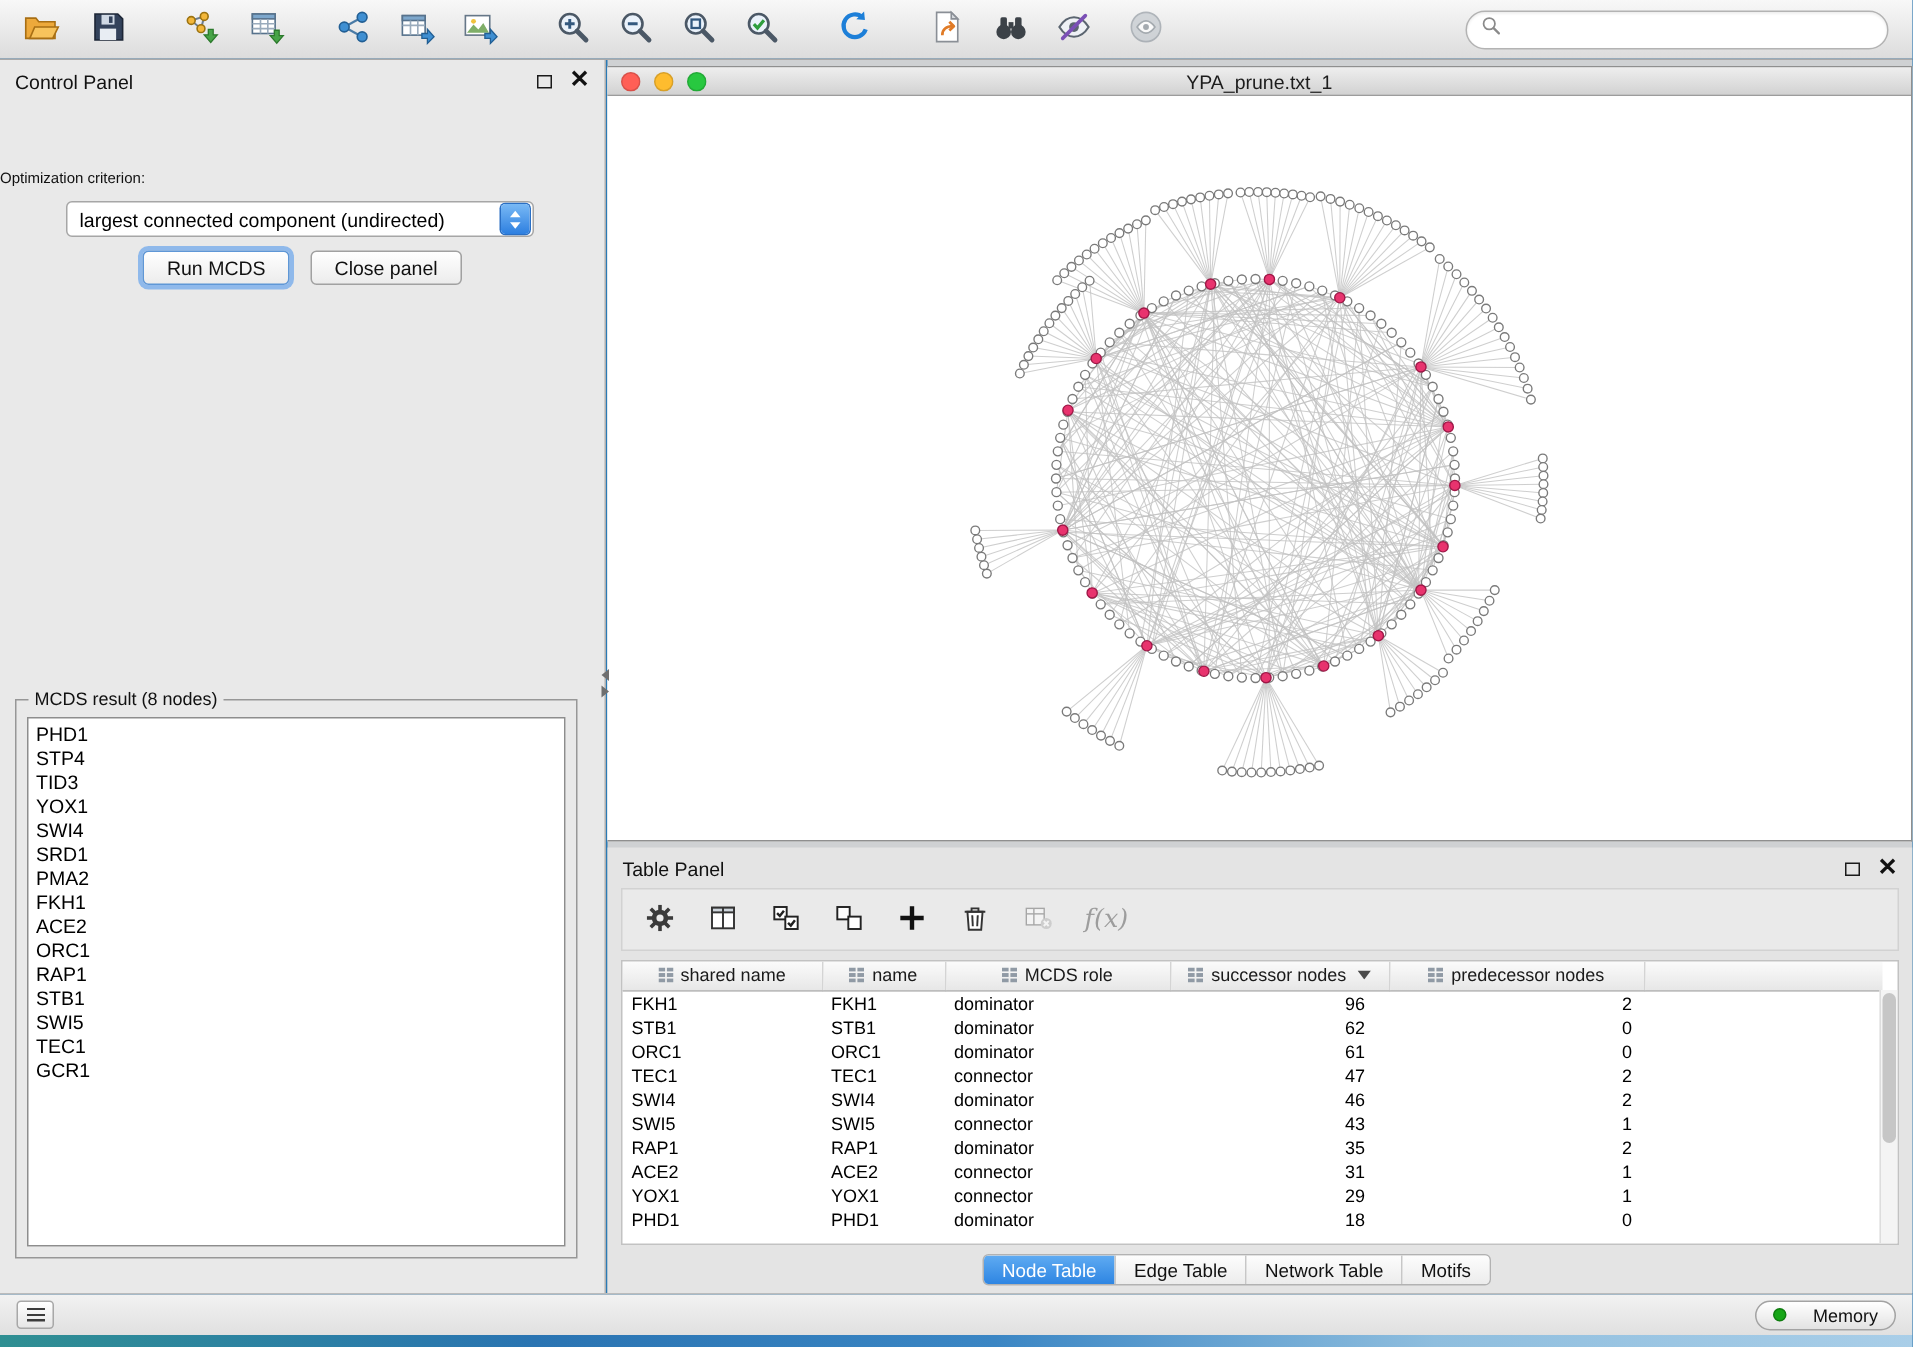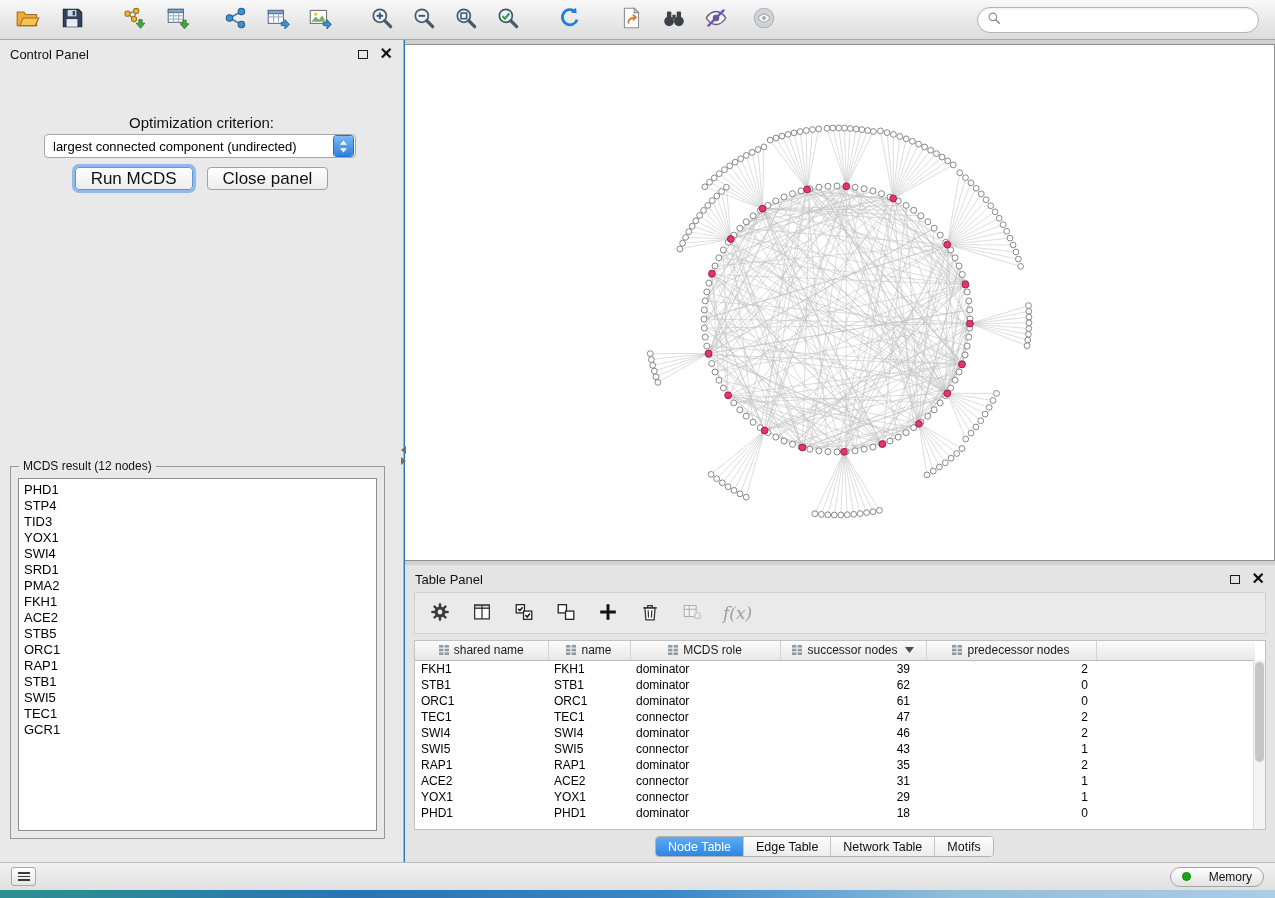--- a/index.html
+++ b/index.html
@@ -17,26 +17,26 @@
   .control-panel{position:absolute;left:0;top:40px;width:404px;height:822px;background:#e9e9e9;border-right:1px solid #b0b0b0;}
   .panel-head{position:absolute;left:0;top:2px;right:0;height:24px;display:flex;align-items:center;padding:0 10px;font-size:13px;color:#111;}
   .winbtns{margin-left:auto;display:flex;gap:12px;align-items:center;}
   .float-icon{width:10px;height:9px;border:1.5px solid #1a1a1a;display:inline-block;background:transparent;}
   .close-icon{font-size:16px;font-weight:bold;color:#111;line-height:12px;}
   .cp-tabs{position:absolute;left:0;top:34px;width:100%;display:flex;justify-content:center;}
   .cp-tab{height:21px;padding:0 13px;font-size:13px;background:linear-gradient(#ffffff,#ececec);border:1px solid #a6a6a6;border-left:none;display:flex;align-items:center;color:#111;}
   .cp-tab:first-child{border-left:1px solid #a6a6a6;border-radius:4px 0 0 4px;}
   .cp-tab:last-child{border-radius:0 4px 4px 0;}
   .cp-tab.active{background:linear-gradient(#5fabf2,#2e85e2);color:#fff;border-color:#2a76c6;}
-  .opt-label{position:absolute;left:0;top:74px;width:100%;text-align:center;font-size:15px;color:#111;}
+  .opt-label{position:absolute;left:0;top:74px;width:100%;font-size:10px;color:#111;}
   .combo{position:absolute;left:44px;top:94px;width:312px;height:24px;background:#fff;border:1px solid #a6a6a6;border-radius:4px;font-size:13px;display:flex;align-items:center;overflow:hidden;}
   .combo-text{flex:1;padding:0 8px;white-space:nowrap;color:#000;}
   .combo-btn{width:19px;height:20px;margin-right:2px;border-radius:3px;background:linear-gradient(#79b9f5,#2d7fe0);display:flex;align-items:center;justify-content:center;box-shadow:0 0 0 1px #2a6fc4;}
   .btn-row{position:absolute;left:0;top:127px;width:100%;display:flex;justify-content:center;gap:14px;}
-  .pushbtn{height:23px;padding:0 15px;font-size:17px;background:linear-gradient(#ffffff,#ececec);border:1px solid #a1a1a1;border-radius:4px;color:#111;}
+  .pushbtn{height:23px;padding:0 15px;font-size:13px;background:linear-gradient(#ffffff,#ececec);border:1px solid #a1a1a1;border-radius:4px;color:#111;}
   .pushbtn.focused{box-shadow:0 0 0 3px rgba(96,160,236,.65);border-color:#5f97d6;}
   .groupbox{position:absolute;left:10px;top:426px;width:375px;height:373px;border:1px solid #979797;}
   .groupbox-title{position:absolute;top:-8px;left:8px;background:#e9e9e9;padding:0 4px;font-size:12px;color:#111;}
   .result-list{position:absolute;left:7px;top:11px;right:7px;bottom:7px;background:#fff;border:1px solid #8d8d8d;overflow:hidden;padding:3px 0;}
   .result-item{font-size:13px;line-height:16px;padding-left:5px;color:#000;}
   .split-handles{position:absolute;right:-3px;top:406px;display:flex;flex-direction:column;gap:3px;z-index:5;}
   .tri-left{width:0;height:0;border-top:4px solid transparent;border-bottom:4px solid transparent;border-right:5px solid #6f6f6f;}
   .tri-right{width:0;height:0;border-top:4px solid transparent;border-bottom:4px solid transparent;border-left:5px solid #6f6f6f;}
 
   
@@ -246,49 +246,56 @@
             <path d="M4.5 0.5L8 4.8H1z" fill="#fff"></path>
             <path d="M4.5 12.5L1 8.2h7z" fill="#fff"></path>
           </svg>
         </span>
     </div>
     <div class="btn-row">
       <button class="pushbtn focused">Run MCDS</button>
       <button class="pushbtn">Close panel</button>
     </div>
     <div class="groupbox">
-      <span class="groupbox-title">MCDS result (12 nodes)</span>
+      <span class="groupbox-title">MCDS result (8 nodes)</span>
       <div class="result-list">
           <div class="result-item">PHD1</div>
           <div class="result-item">STP4</div>
           <div class="result-item">TID3</div>
           <div class="result-item">YOX1</div>
           <div class="result-item">SWI4</div>
           <div class="result-item">SRD1</div>
           <div class="result-item">PMA2</div>
           <div class="result-item">FKH1</div>
           <div class="result-item">ACE2</div>
-          <div class="result-item">STB5</div>
           <div class="result-item">ORC1</div>
           <div class="result-item">RAP1</div>
           <div class="result-item">STB1</div>
           <div class="result-item">SWI5</div>
           <div class="result-item">TEC1</div>
           <div class="result-item">GCR1</div>
         </div>
     </div>
     <div class="split-handles">
       <span class="tri-left"></span>
       <span class="tri-right"></span>
     </div>
   </div>
 
   <div class="right-area">
 
     <div class="net-window">
+      <div class="net-titlebar">
+        <span class="lights">
+          <span class="light" style="background:#ff5f56"></span>
+          <span class="light" style="background:#febc2e"></span>
+          <span class="light" style="background:#28c840"></span>
+        </span>
+        <span>YPA_prune.txt_1</span>
+      </div>
       <svg class="net-canvas" viewBox="0 0 868 496" width="868" height="496">
           <g stroke="#c2c2c2" stroke-width="0.7" stroke-opacity="0.8">
             <line x1="325.8" y1="175.0" x2="362.9" y2="141.4"></line>
             <line x1="325.8" y1="175.0" x2="348.1" y2="358.2"></line>
             <line x1="325.8" y1="175.0" x2="370.8" y2="136.9"></line>
             <line x1="325.8" y1="175.0" x2="467.9" y2="126.9"></line>
             <line x1="325.8" y1="175.0" x2="323.3" y2="178.3"></line>
             <line x1="325.8" y1="175.0" x2="535.2" y2="338.9"></line>
             <line x1="325.8" y1="175.0" x2="467.9" y2="126.9"></line>
             <line x1="325.8" y1="175.0" x2="485.0" y2="133.0"></line>
@@ -1058,21 +1065,21 @@
                     </g>
                   </svg><span>predecessor nodes</span></th>
                 <th class="filler"></th>
               </tr>
             </thead>
           <tbody>
               <tr>
                 <td>FKH1</td>
                 <td>FKH1</td>
                 <td>dominator</td>
-                <td class="num">39</td>
+                <td class="num">96</td>
                 <td class="num">2</td>
                 <td></td>
               </tr>
               <tr>
                 <td>STB1</td>
                 <td>STB1</td>
                 <td>dominator</td>
                 <td class="num">62</td>
                 <td class="num">0</td>
                 <td></td>

